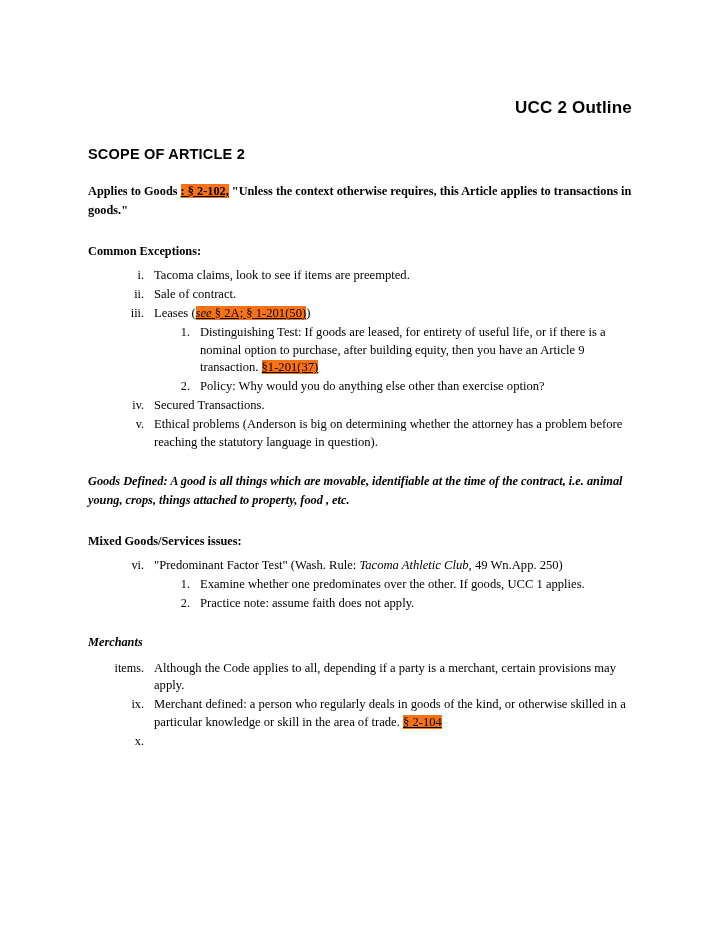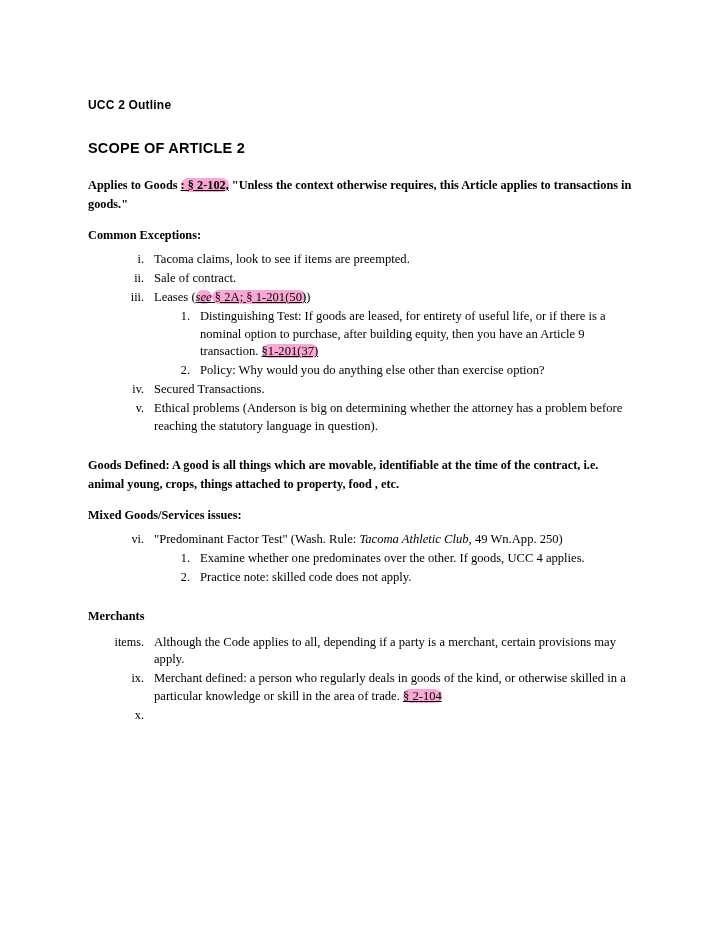--- a/index.html
+++ b/index.html
@@ -16,50 +16,49 @@
   }
   .page {
     position: relative;
     width: 720px;
     height: 931px;
     background: #ffffff;
     box-sizing: border-box;
     padding: 0 88px;
   }
   .doc-title {
-    text-align: left;
+    text-align: right;
     font-family: "Liberation Sans", sans-serif;
     font-weight: bold;
-    font-size: 12px;
+    font-size: 17px;
     letter-spacing: 0.2px;
     margin-top: 98px;
   }
   .section-head {
     font-family: "Liberation Sans", sans-serif;
     font-size: 14.5px;
     font-weight: bold;
     margin-top: 28px;
     letter-spacing: 0.2px;
   }
   .lead {
     font-family: "Liberation Serif", serif;
     font-weight: bold;
     font-size: 12.3px;
     line-height: 1.55;
     margin-top: 20px;
   }
   .lead-sub {
     font-weight: bold;
     font-size: 12.3px;
-    margin-top: 14px;
+    margin-top: 24px;
   }
   .hl {
-    background: #f9a8d4;
+    background: #f97316;
     text-decoration: underline;
-    border-radius: 7px;
   }
   .ital {
     font-style: italic;
   }
   
   ul.lvl1 {
     list-style: none;
     margin: 8px 0 0 0;
     padding: 0;
   }
@@ -90,20 +89,21 @@
     margin-top: 1px;
   }
   ul.lvl2 > li > .an {
     position: absolute;
     left: 10px;
     width: 26px;
     text-align: right;
     font-size: 12.2px;
   }
   .blk {
+    font-style: italic;
   }
 </style>
 </head>
 <body>
 
 <div class="page">
 
   <div class="doc-title">UCC 2 Outline</div>
 
   <div class="section-head">SCOPE OF ARTICLE 2</div>
@@ -156,25 +156,25 @@
 
   <div class="lead-sub">Mixed Goods/Services issues:</div>
 
   <ul class="lvl1">
     <li>
       <span class="rn">vi.</span>
       <span>"Predominant Factor Test" (Wash. Rule: </span><span class="ital">Tacoma Athletic Club</span><span>, 49 Wn.App. 250)</span>
       <ul class="lvl2">
         <li>
           <span class="an">1.</span>
-          <span>Examine whether one predominates over the other. If goods, UCC 4 applies.</span>
+          <span>Examine whether one predominates over the other. If goods, UCC 1 applies.</span>
         </li>
         <li>
           <span class="an">2.</span>
-          <span>Practice note: skilled code does not apply.</span>
+          <span>Practice note: assume faith does not apply.</span>
         </li>
       </ul>
     </li>
   </ul>
 
   <div class="lead blk">Merchants</div>
 
   <ul class="lvl1">
     <li>
       <span class="rn">items.</span>

